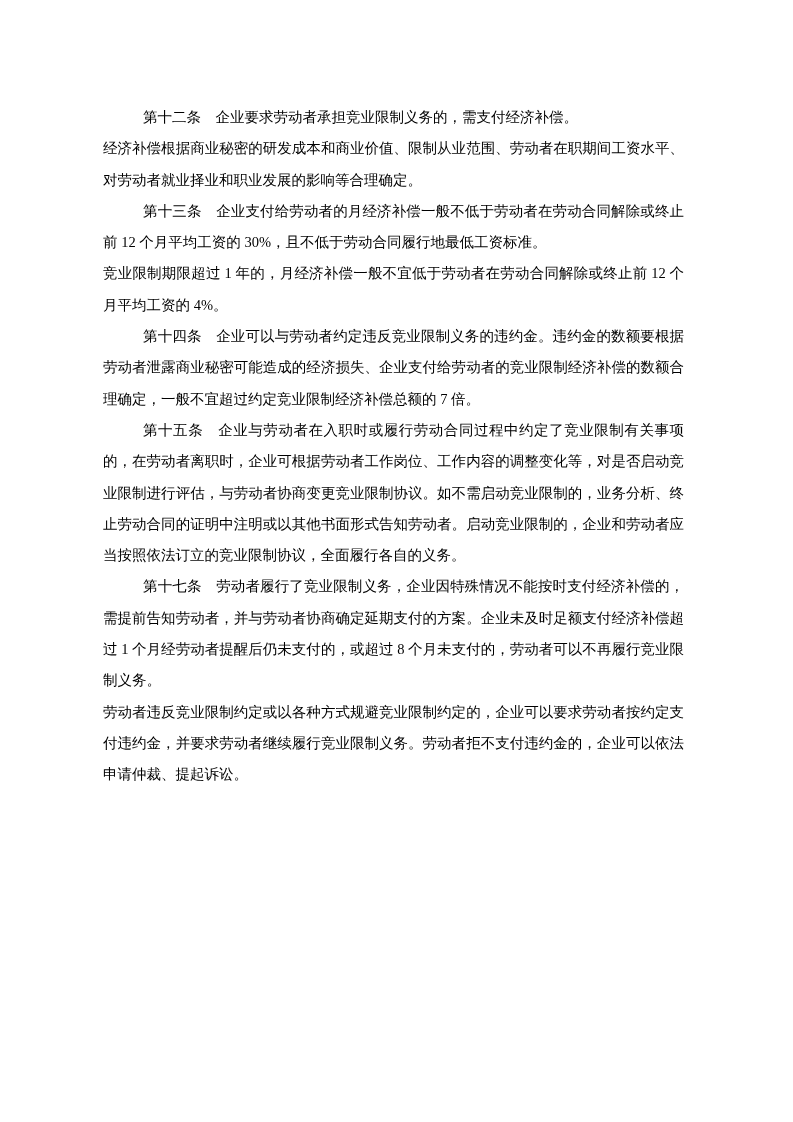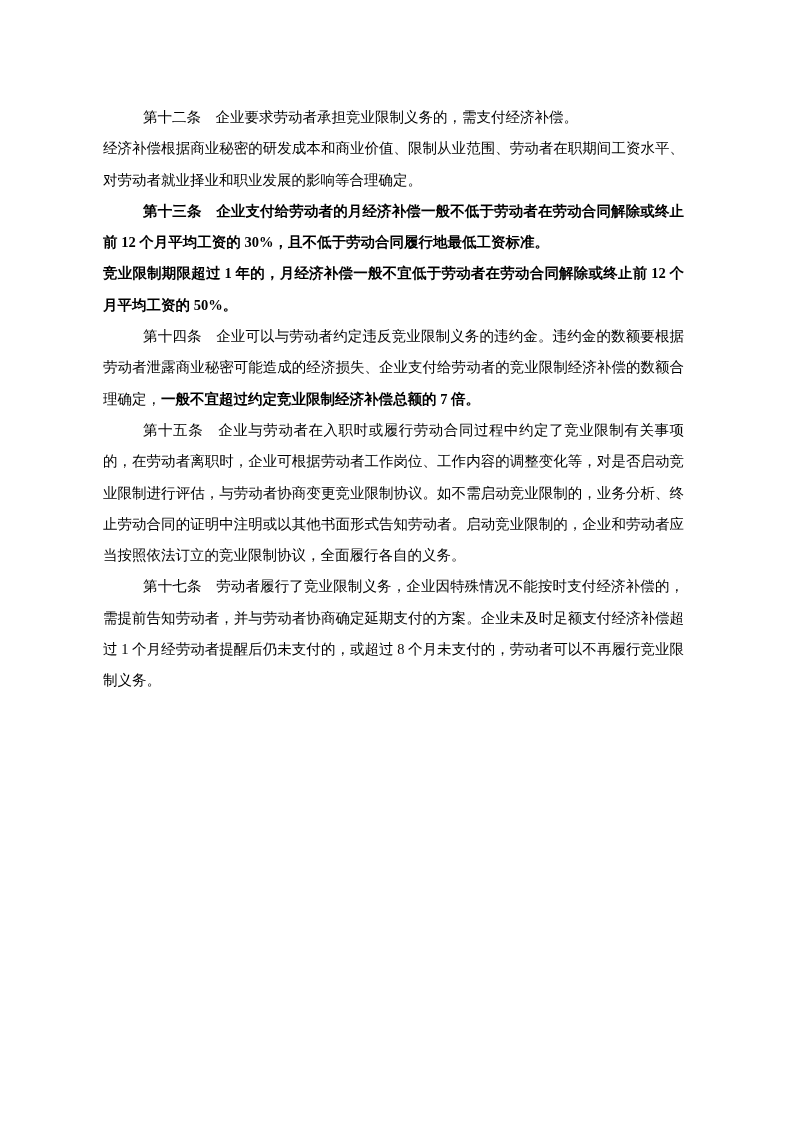--- a/index.html
+++ b/index.html
@@ -33,29 +33,30 @@
     margin: 0;
     padding: 0;
   }
   .para.indent {
     text-indent: 40px;
   }
   .run {
     font-weight: 400;
   }
   .run.bold {
-    font-weight: 700;
+    font-weight: 400;
   }
 </style>
 </head>
 <body>
 
 <div class="page" style="background: rgb(255, 255, 255);">
   <div class="doc" style="color: rgb(0, 0, 0);">
       <p class="para indent"><span class="run">第十二条　企业要求劳动者承担竞业限制义务的，需支付经济补偿。</span></p>
       <p class="para"><span class="run">经济补偿根据商业秘密的研发成本和商业价值、限制从业范围、劳动者在职期间工资水平、对劳动者就业择业和职业发展的影响等合理确定。</span></p>
       <p class="para indent"><span class="run bold">第十三条　企业支付给劳动者的月经济补偿一般不低于劳动者在劳动合同解除或终止前 12 个月平均工资的 30%，且不低于劳动合同履行地最低工资标准。</span></p>
-      <p class="para"><span class="run bold">竞业限制期限超过 1 年的，月经济补偿一般不宜低于劳动者在劳动合同解除或终止前 12 个月平均工资的 50%。</span></p>
+      <p class="para"><span class="run bold">竞业限制期限超过 1 年的，月经济补偿一般不宜低于劳动者在劳动合同解除或终止前 12 个月平均工资的 4%。</span></p>
       <p class="para indent"><span class="run">第十四条　企业可以与劳动者约定违反竞业限制义务的违约金。违约金的数额要根据劳动者泄露商业秘密可能造成的经济损失、企业支付给劳动者的竞业限制经济补偿的数额合理确定，</span><span class="run bold">一般不宜超过约定竞业限制经济补偿总额的 7 倍。</span></p>
       <p class="para indent"><span class="run">第十五条　企业与劳动者在入职时或履行劳动合同过程中约定了竞业限制有关事项的，在劳动者离职时，企业可根据劳动者工作岗位、工作内容的调整变化等，对是否启动竞业限制进行评估，与劳动者协商变更竞业限制协议。如不需启动竞业限制的，业务分析、终止劳动合同的证明中注明或以其他书面形式告知劳动者。启动竞业限制的，企业和劳动者应当按照依法订立的竞业限制协议，全面履行各自的义务。</span></p>
       <p class="para indent"><span class="run">第十七条　劳动者履行了竞业限制义务，企业因特殊情况不能按时支付经济补偿的，需提前告知劳动者，并与劳动者协商确定延期支付的方案。企业未及时足额支付经济补偿超过 1 个月经劳动者提醒后仍未支付的，或超过 8 个月未支付的，劳动者可以不再履行竞业限制义务。</span></p>
+      <p class="para"><span class="run">劳动者违反竞业限制约定或以各种方式规避竞业限制约定的，企业可以要求劳动者按约定支付违约金，并要求劳动者继续履行竞业限制义务。劳动者拒不支付违约金的，企业可以依法申请仲裁、提起诉讼。</span></p>
     </div>
 </div>
 
 </body></html>

